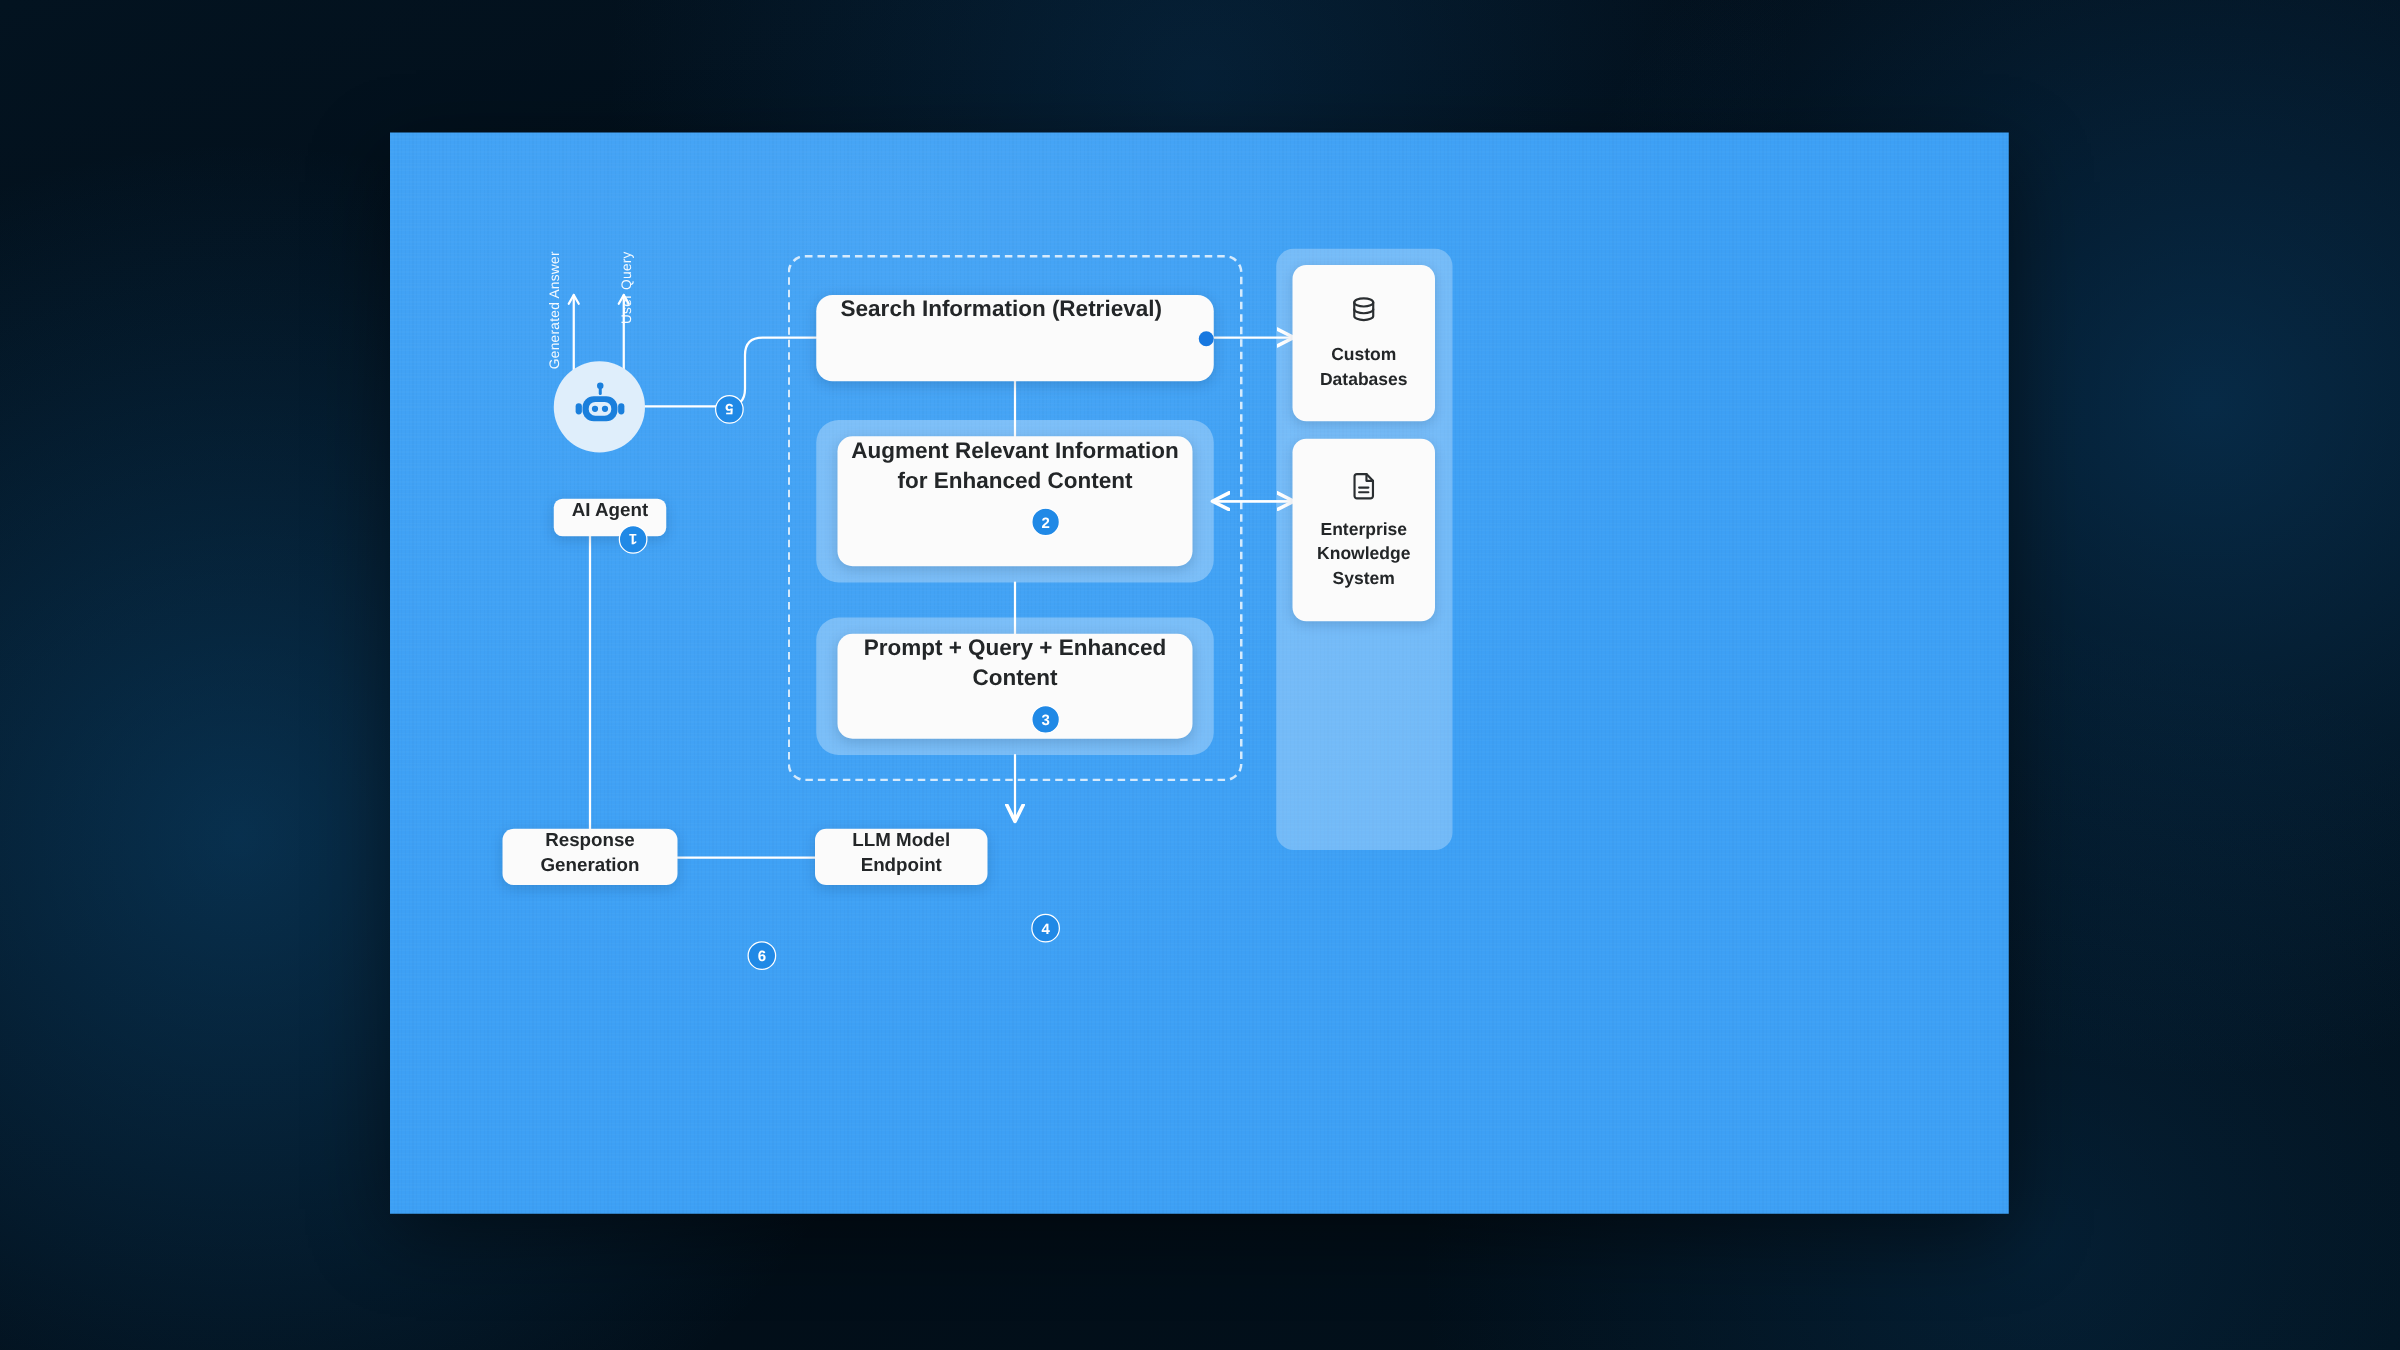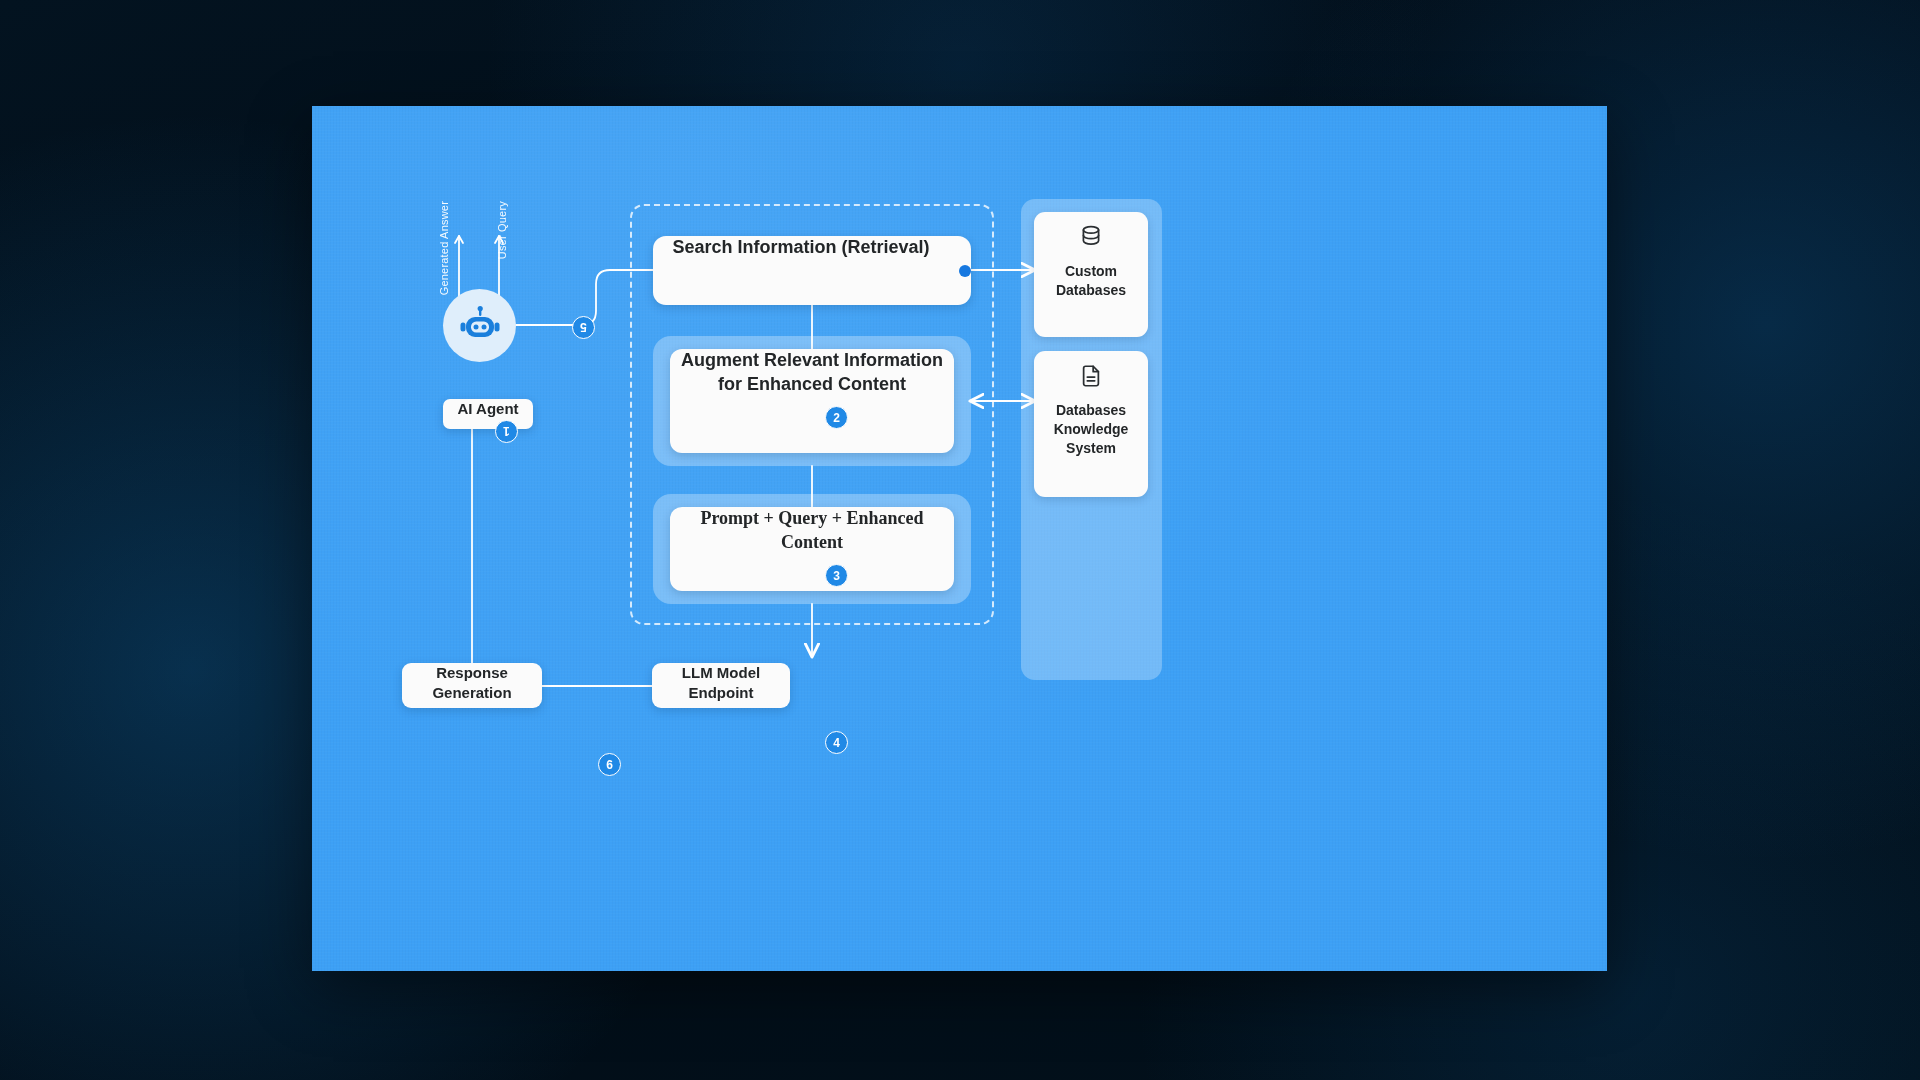--- a/index.html
+++ b/index.html
@@ -80,21 +80,21 @@
   #node-search   { left: 341px; top: 130px; width: 318px; height: 69px; font-size: 18px; border-radius: 13px; }
   #node-search .label { position: relative; padding-right: 22px; }
   #search-dot {
     position: absolute; right: 0; top: 50%; transform: translateY(-50%);
     width: 12px; height: 12px; border-radius: 50%;
     background: #1778e0;
   }
   #halo-augment  { left: 341px; top: 230px; width: 318px; height: 130px; }
   #node-augment  { left: 358px; top: 243px; width: 284px; height: 104px; font-size: 18px; }
   #halo-prompt   { left: 341px; top: 388px; width: 318px; height: 110px; }
-  #node-prompt   { left: 358px; top: 401px; width: 284px; height: 84px; font-size: 18px; font-family: Liberation Serif, serif; }
+  #node-prompt   { left: 358px; top: 401px; width: 284px; height: 84px; font-size: 18px; }
 
   
   #dashed-group {
     position: absolute;
     left: 318px; top: 98px; width: 364px; height: 421px;
     border: 2px dashed rgba(255,255,255,0.78);
     border-radius: 14px;
   }
 
   
@@ -152,21 +152,21 @@
     border-radius: 14px;
   }
   .source-card {
     position: absolute;
     left: 722px;
     width: 114px;
     background: #fbfbfb;
     border-radius: 11px;
     box-shadow: 0 3px 9px rgba(0,40,80,0.16);
     display: flex; flex-direction: column;
-    align-items: center; 
+    align-items: center; justify-content: center;
     gap: 12px;
     padding: 12px 6px;
   }
   #source-db   { top: 106px; height: 125px; }
   #source-eks  { top: 245px; height: 146px; }
   #source-crm  { top: 405px; height: 125px; }
   .source-icon { color: #2a2e31; display: flex; }
   .source-label {
     color: #232628;
     font-size: 14px;
@@ -342,16 +342,16 @@
 
   <div class="source-card" id="source-eks">
     <span class="source-icon">
       <svg width="26" height="26" viewBox="0 0 24 24" fill="none" stroke="#2a2e31" stroke-width="1.6" stroke-linecap="round" stroke-linejoin="round">
         <path d="M14 3H7a1.8 1.8 0 0 0-1.8 1.8v14.4A1.8 1.8 0 0 0 7 21h10a1.8 1.8 0 0 0 1.8-1.8V8z"></path>
         <path d="M14 3v5h4.8"></path>
         <path d="M8.6 13h6.8"></path>
         <path d="M8.6 16.4h6.8"></path>
       </svg>
     </span>
-    <span class="source-label">Databases Knowledge System</span>
+    <span class="source-label">Enterprise Knowledge System</span>
   </div>
 
 </div>
 
 </body></html>

